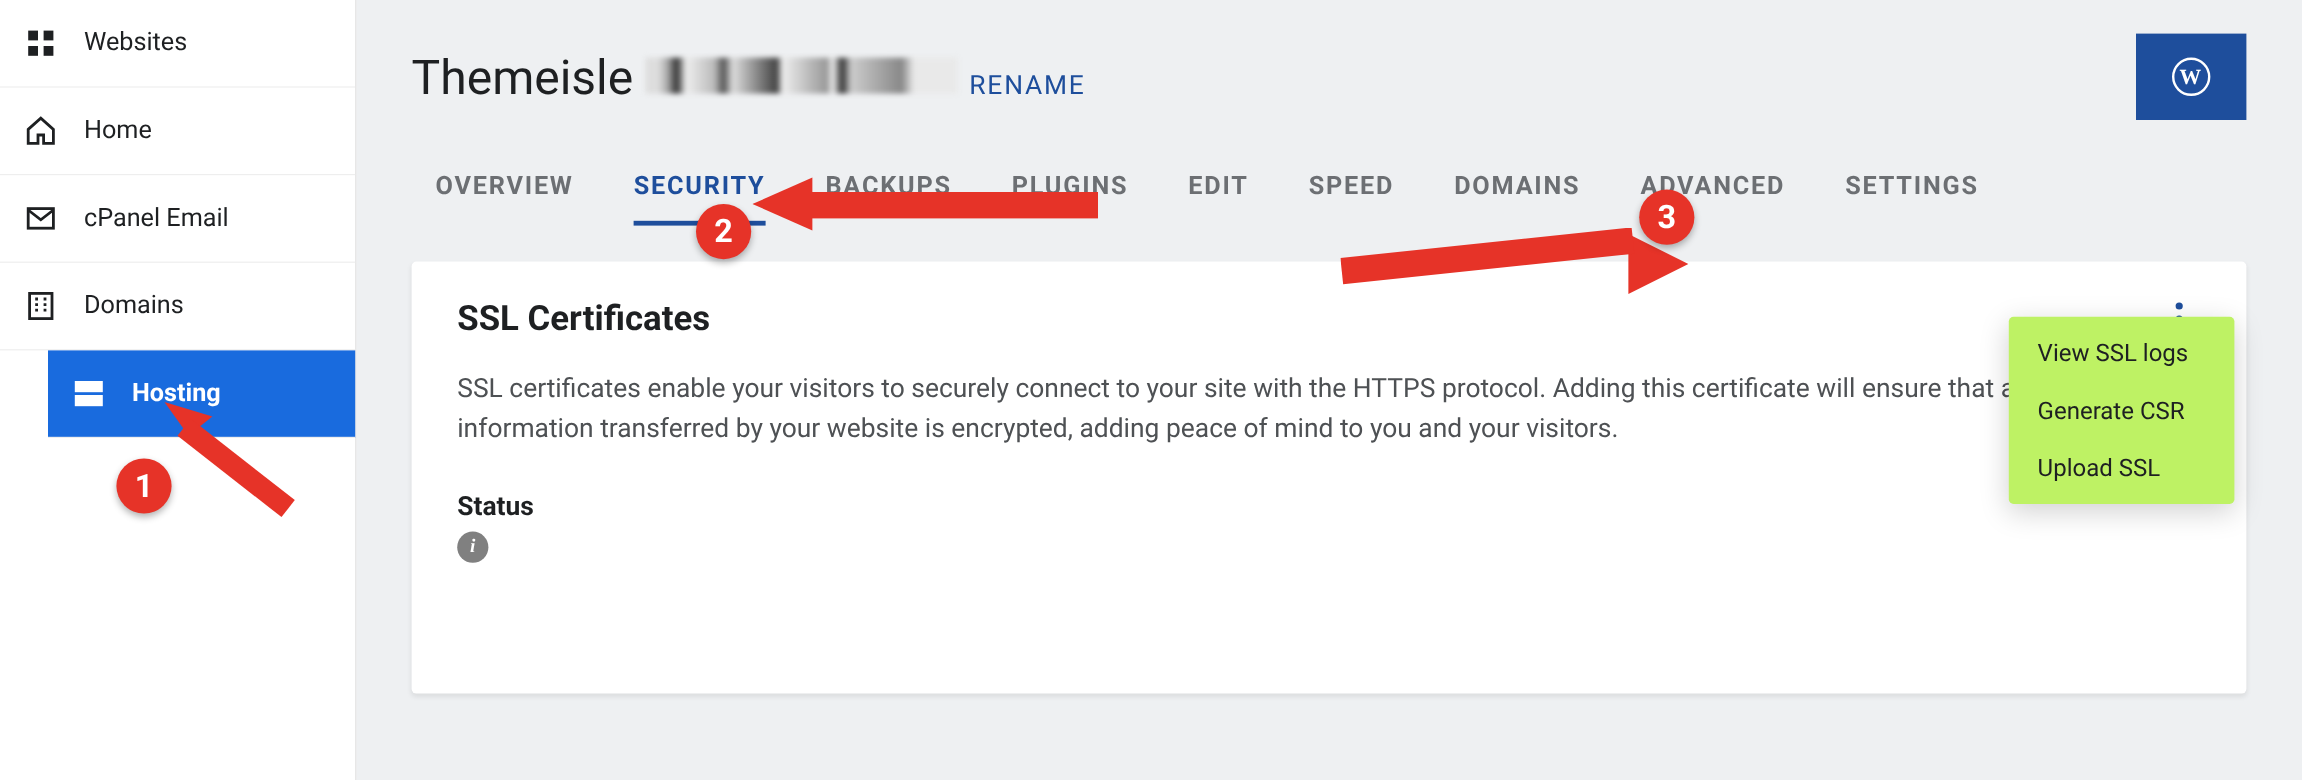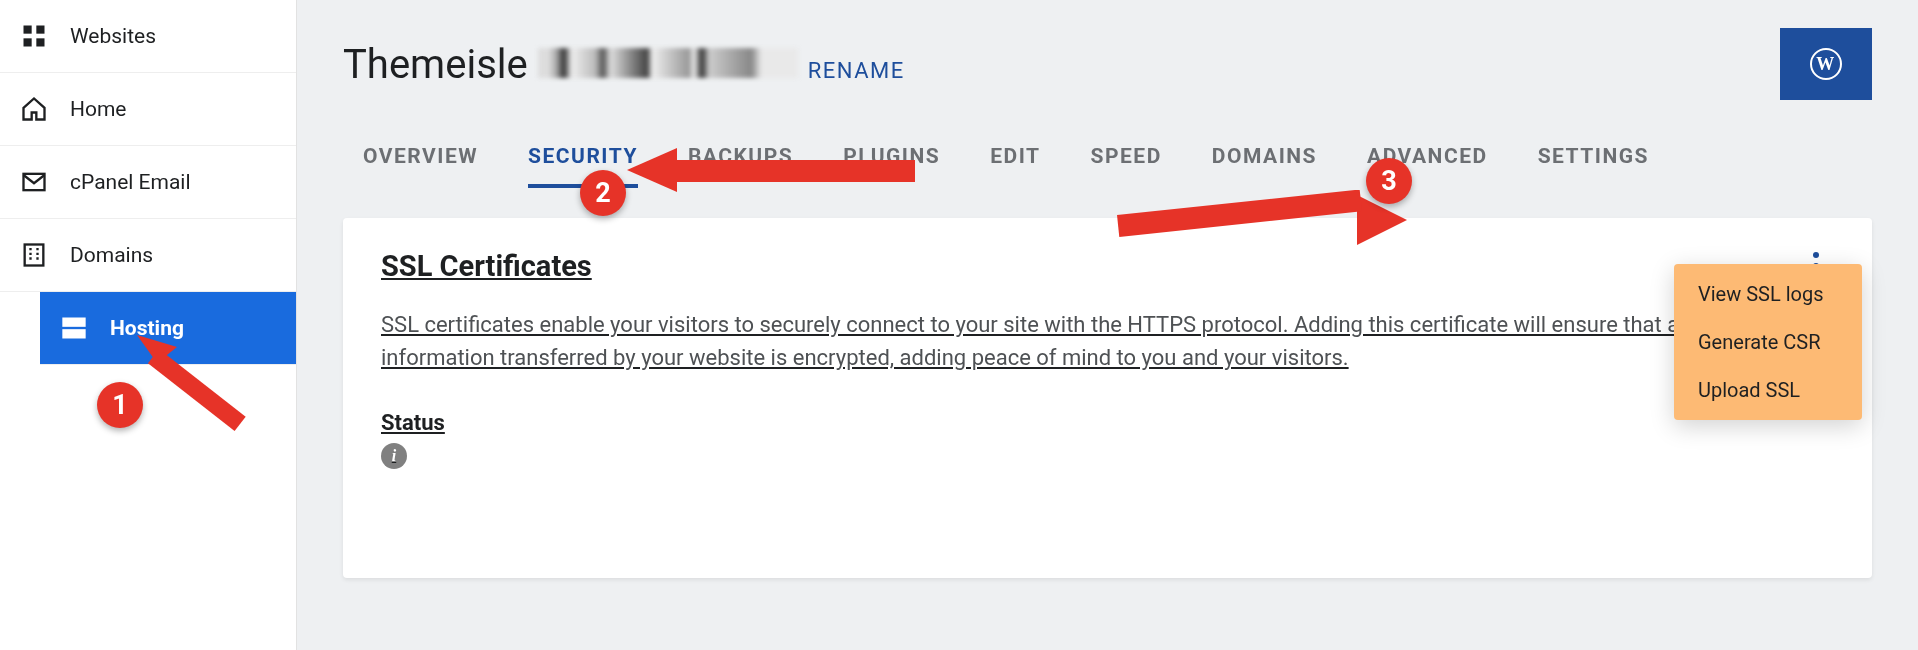--- a/index.html
+++ b/index.html
@@ -106,21 +106,20 @@
 
 
 .card {
   margin-top: 30px;
   background: #fff;
   border-radius: 4px;
   padding: 30px 38px;
   min-height: 300px;
   position: relative;
   box-shadow: 0 2px 4px rgba(0,0,0,0.08);
-  text-decoration: underline;
 }
 .card-head { display: flex; justify-content: space-between; align-items: center; }
 .card-title { font-size: 29px; font-weight: 700; }
 .kebab {
   width: 36px; height: 36px;
   display: flex; flex-direction: column; align-items: center; justify-content: center;
   gap: 5px; cursor: pointer;
 }
 .kebab span { width: 6px; height: 6px; background: #1e4e9c; border-radius: 50%; }
 .card-desc {
@@ -143,21 +142,21 @@
   background: #808080; color: #fff;
   display: flex; align-items: center; justify-content: center;
   font-size: 16px; font-weight: 700; font-style: italic;
   font-family: Georgia, serif;
 }
 
 
 .dropdown {
   position: absolute;
   right: 56px; top: 264px;
-  background: #fdba74;
+  background: #bef264;
   box-shadow: 0 6px 24px rgba(0,0,0,0.18);
   border-radius: 4px;
   min-width: 188px;
   padding: 6px 0;
   z-index: 20;
 }
 .dropdown-item {
   padding: 12px 24px;
   font-size: 20px;
   cursor: pointer;

